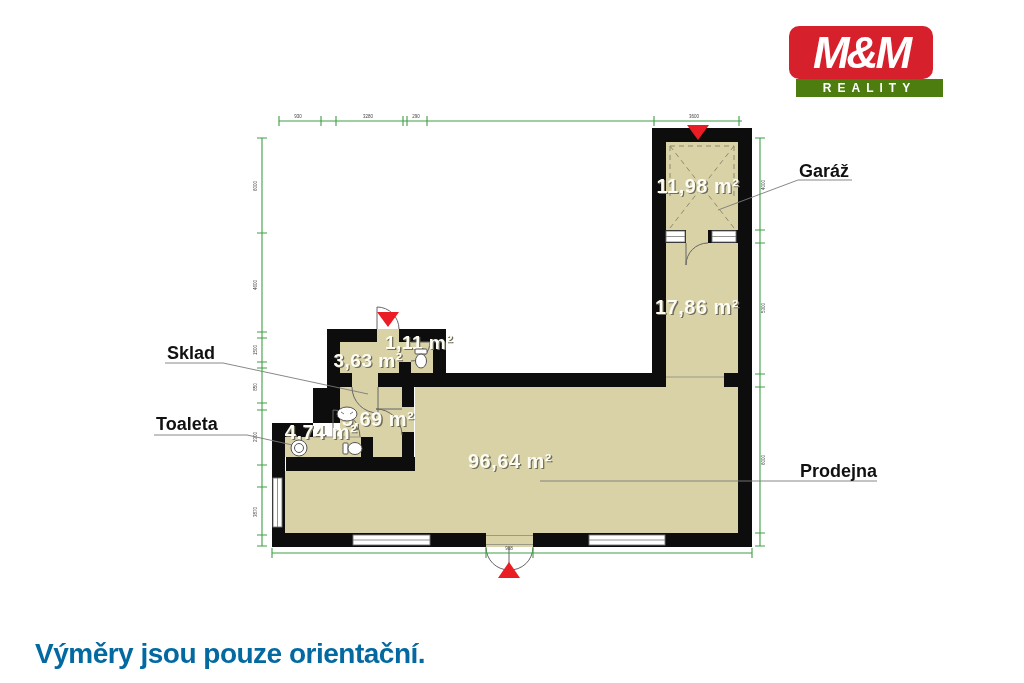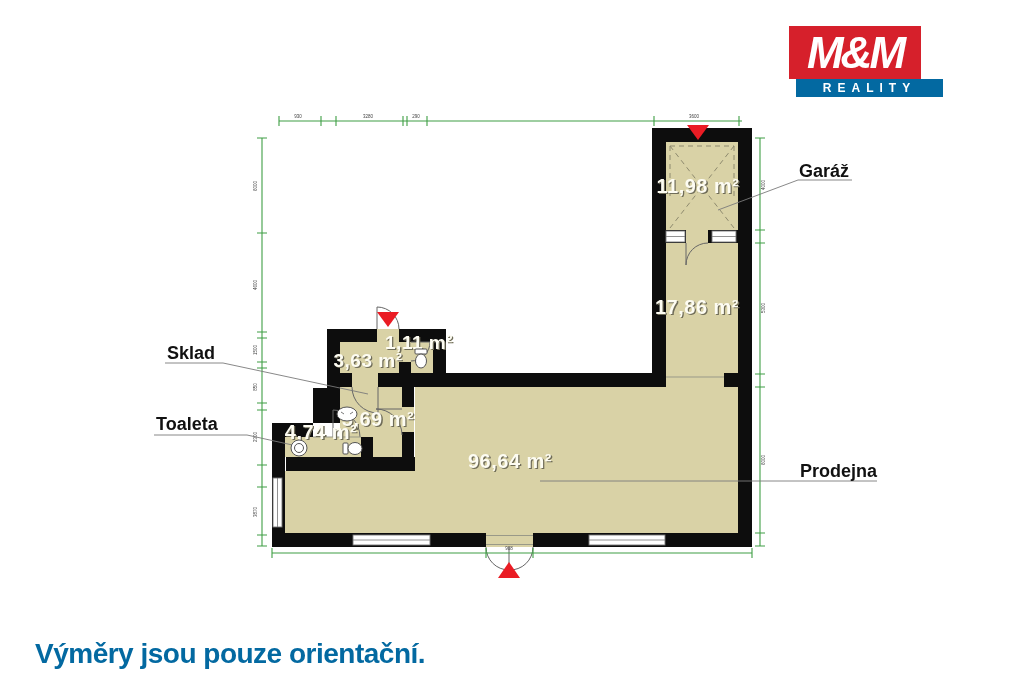--- a/index.html
+++ b/index.html
@@ -4,27 +4,28 @@
 <style>
   html,body{margin:0;padding:0;background:#ffffff;}
   .canvas{
     position:relative;width:1024px;height:683px;background:#ffffff;
     font-family:"Liberation Sans",sans-serif;overflow:hidden;
   }
   .plan-svg{position:absolute;left:0;top:0;}
   
   .logo{position:absolute;left:789px;top:26px;width:160px;}
   .logo-red{
-    width:132px;height:53px;background:#d6202b;color:#fff;
+    width:144px;height:53px;background:#d6202b;color:#fff;
     display:flex;align-items:center;justify-content:center;
     font-weight:bold;font-style:italic;font-size:44px;letter-spacing:-3px;
     font-family:"Liberation Sans",sans-serif;
+    border-radius:10px;
   }
   .logo-blue{
-    margin-left:7px;width:147px;height:18px;background:#0369a1;color:#fff;
+    margin-left:7px;width:147px;height:18px;background:#4d7c0f;color:#fff;
     display:flex;align-items:center;justify-content:center;
     font-weight:bold;font-size:12px;letter-spacing:6px;
     font-family:"Liberation Sans",sans-serif;
   }
   .footer-note{
     position:absolute;left:35px;top:638px;
     font-weight:bold;font-size:28px;color:#0369a1;letter-spacing:-0.5px;
   }
   
   text{font-family:"Liberation Sans",sans-serif;}

